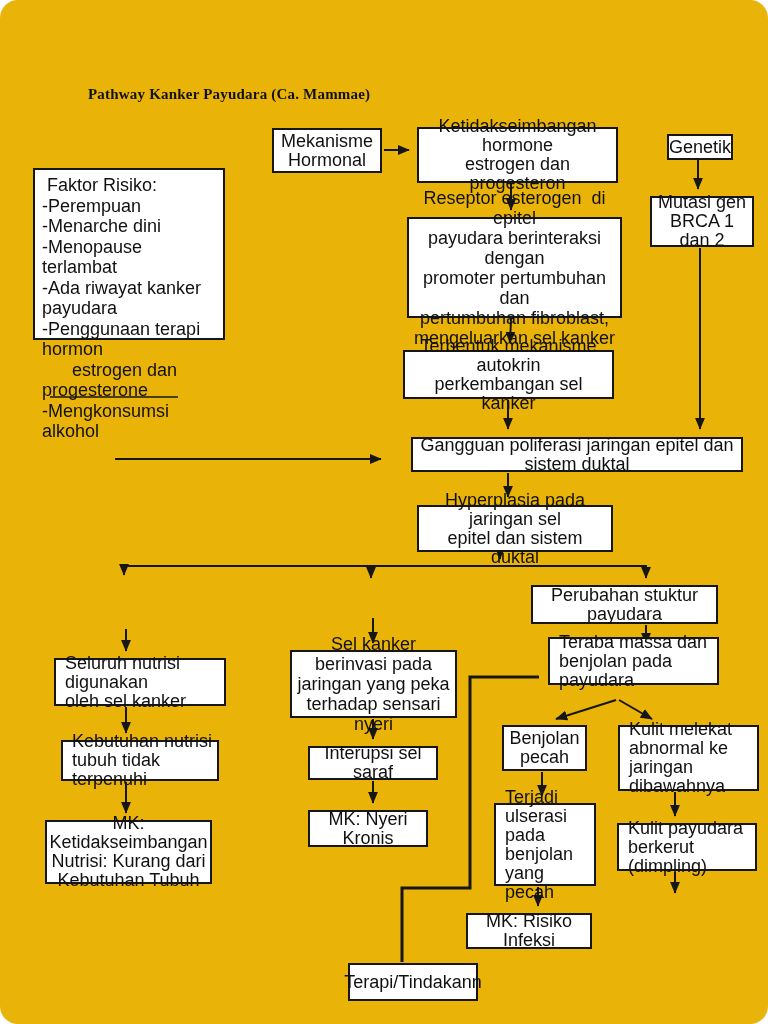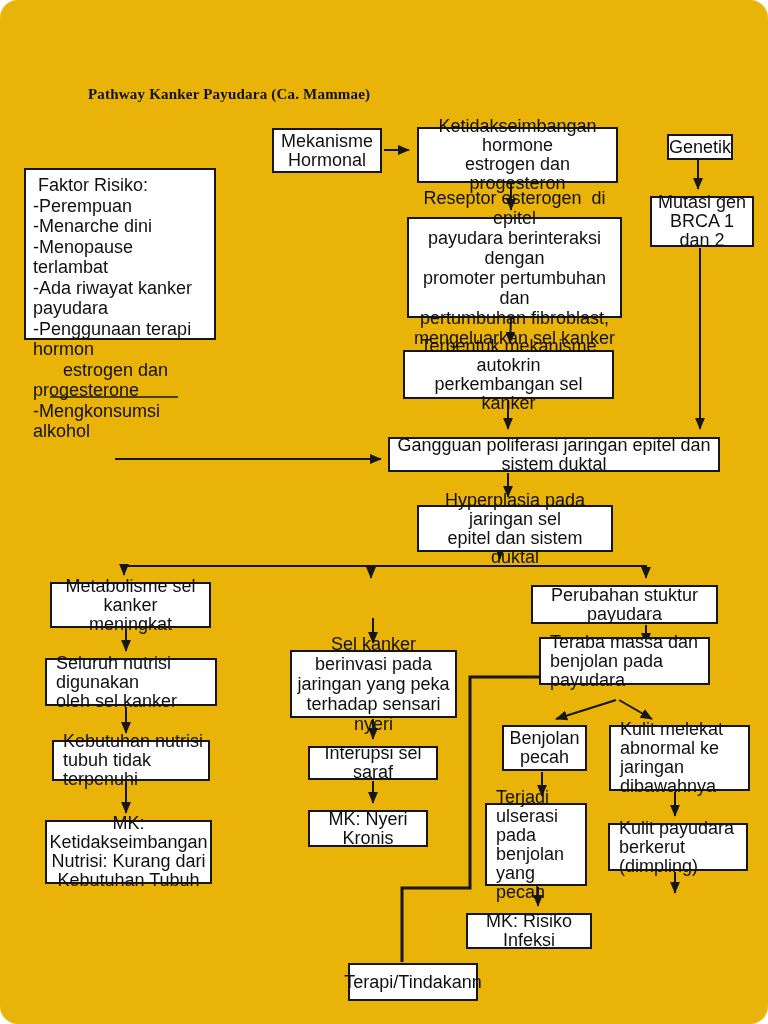--- a/index.html
+++ b/index.html
@@ -4,21 +4,21 @@
 <style>
   html,body{margin:0;padding:0;background:#ffffff;}
   .page{position:relative;width:768px;height:1024px;background:#eab308;overflow:hidden;
         font-family:"Liberation Sans","DejaVu Sans",sans-serif;color:#111;border-radius:18px;}
   .title{position:absolute;left:88px;top:86px;font-family:"Liberation Serif","DejaVu Serif",serif;
          font-size:15px;font-weight:700;letter-spacing:.2px;white-space:pre;}
   .node{position:absolute;box-sizing:border-box;border:2px solid #161616;background:#fff;
         display:flex;align-items:center;justify-content:center;text-align:center;
         font-size:18px;font-weight:400;line-height:19px;white-space:pre-wrap;
         padding:2px 4px;}
-  .node.align-left{justify-content:flex-start;text-align:left;padding-left:9px;padding-right:3px;}
+  .node.align-left{justify-content:flex-start;text-align:left;padding-left:9px;padding-right:3px;margin-left:9px;}
   .node.align-top{align-items:flex-start;padding-top:5px;}
   .node.tight{line-height:20px;}
   svg.wires{position:absolute;left:0;top:0;width:768px;height:1024px;pointer-events:none;}
   svg.wires line, svg.wires polyline{stroke:#161616;fill:none;}
 </style>
 </head>
 <body>
 
 <div class="page">
 
@@ -89,25 +89,23 @@
 -Mengkonsumsi alkohol</div>
   <div class="node" style="left:650px;top:196px;width:104px;height:51px">Mutasi gen
 BRCA 1 dan 2</div>
   <div class="node tight" style="left:407px;top:217px;width:215px;height:101px">Reseptor esterogen  di epitel
 payudara berinteraksi dengan
 promoter pertumbuhan  dan
 pertumbuhan fibroblast,
 mengeluarkan sel kanker</div>
   <div class="node" style="left:403px;top:350px;width:211px;height:49px">Terbentuk mekanisme autokrin
 perkembangan sel kanker</div>
-  <div class="node" style="left:388px;top:437px;width:332px;height:35px">Gangguan poliferasi jaringan epitel dan sistem duktal</div>
+  <div class="node" style="left:411px;top:437px;width:332px;height:35px">Gangguan poliferasi jaringan epitel dan sistem duktal</div>
   <div class="node" style="left:417px;top:505px;width:196px;height:47px">Hyperplasia pada jaringan sel
 epitel dan sistem duktal</div>
-  <div class="node" style="left:50px;top:582px;width:161px;height:46px">Metabolisme sel kanker
-meningkat</div>
   <div class="node" style="left:531px;top:585px;width:187px;height:39px">Perubahan stuktur payudara</div>
   <div class="node align-left" style="left:45px;top:658px;width:172px;height:48px">Seluruh nutrisi digunakan
 oleh sel kanker</div>
   <div class="node align-left" style="left:52px;top:740px;width:158px;height:41px">Kebutuhan nutrisi
 tubuh tidak terpenuhi</div>
   <div class="node tight" style="left:290px;top:650px;width:167px;height:68px">Sel kanker berinvasi pada
 jaringan yang peka
 terhadap sensari nyeri</div>
   <div class="node" style="left:45px;top:820px;width:167px;height:64px">MK: Ketidakseimbangan
 Nutrisi: Kurang dari

